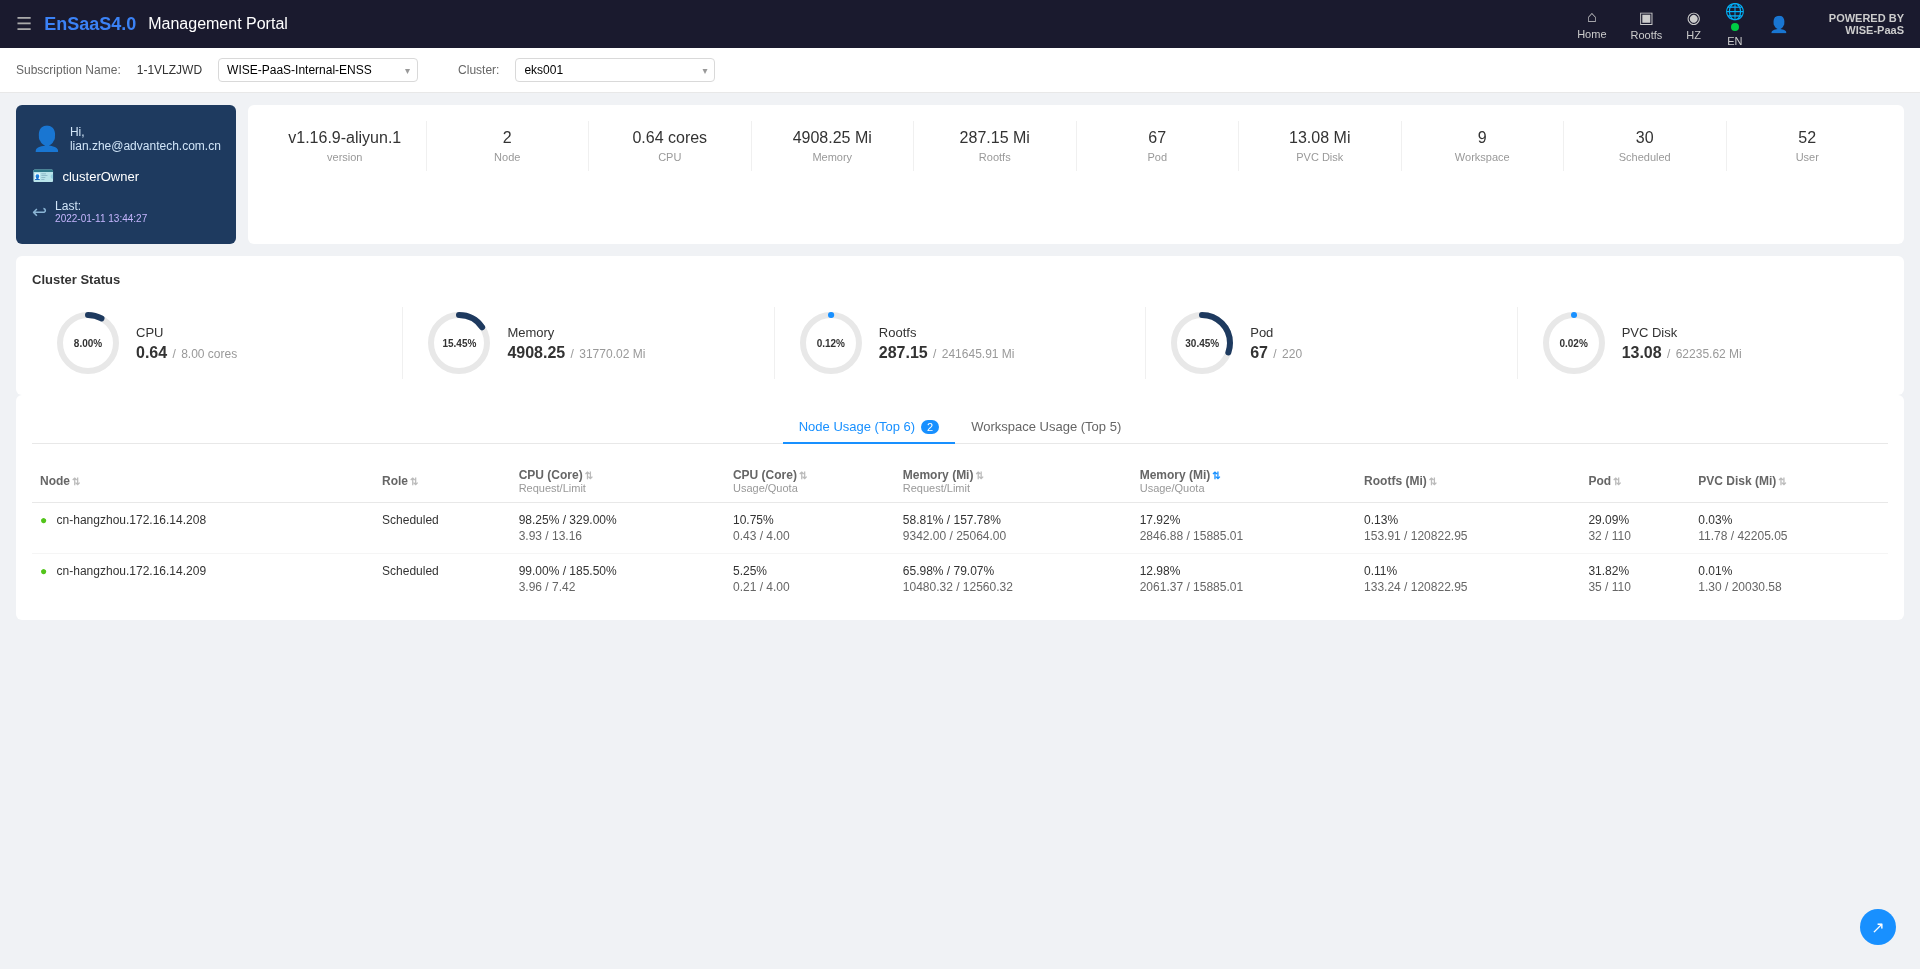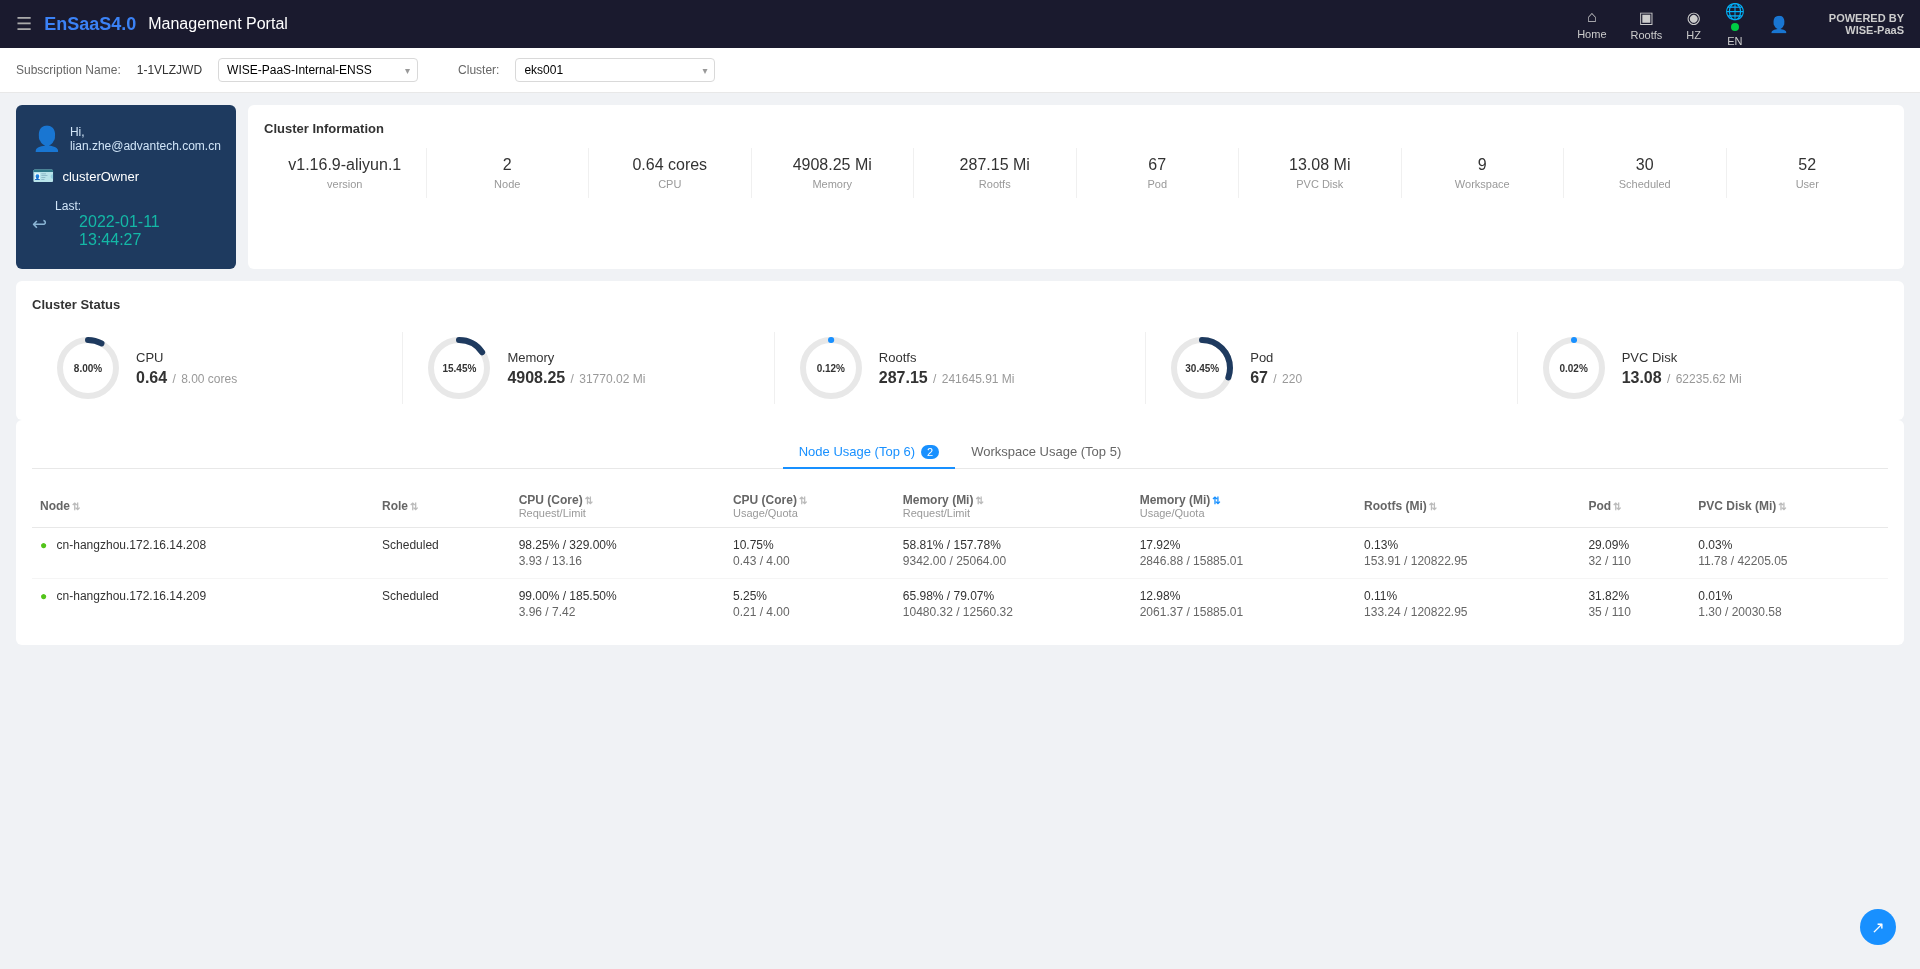--- a/index.html
+++ b/index.html
@@ -66,21 +66,21 @@
     }
     .user-avatar-row { display: flex; align-items: center; gap: 8px; margin-bottom: 12px; }
     .user-avatar-icon { font-size: 24px; color: #8ab4d4; }
     .user-email { font-size: 12px; color: #d0e4f7; }
     .user-role-row { display: flex; align-items: center; gap: 8px; margin-bottom: 12px; }
     .user-role-icon { font-size: 18px; color: #8ab4d4; }
     .user-role { font-size: 13px; }
     .user-last-row { display: flex; align-items: center; gap: 8px; }
     .user-last-icon { font-size: 18px; color: #8ab4d4; }
     .user-last { font-size: 12px; color: #d0e4f7; }
-    .user-last-time { font-size: 16px; color: #14b8a6; margin-left: 24px; }
+    .user-last-time { font-size: 10px; color: #c4b5fd; }
 
     .cluster-info-card {
       flex: 1;
       background: #fff;
       border-radius: 6px;
       padding: 16px;
     }
     .cluster-info-title { font-size: 13px; font-weight: 600; color: #333; margin-bottom: 12px; }
     .cluster-metrics { display: flex; gap: 0; }
     .metric-item {
@@ -267,21 +267,20 @@
       <div class="user-last-row">
         <span class="user-last-icon">↩</span>
         <div>
           <div class="user-last">Last:</div>
           <div class="user-last-time">2022-01-11 13:44:27</div>
         </div>
       </div>
     </div>
 
     <div class="cluster-info-card">
-      <div class="cluster-info-title">Cluster Information</div>
       <div class="cluster-metrics" id="cluster-metrics-container">
       <div class="metric-item">
             <div class="metric-value">v1.16.9-aliyun.1</div>
             <div class="metric-label">version</div>
           </div>
           <div class="metric-item">
             <div class="metric-value">2</div>
             <div class="metric-label">Node</div>
           </div>
           <div class="metric-item">

